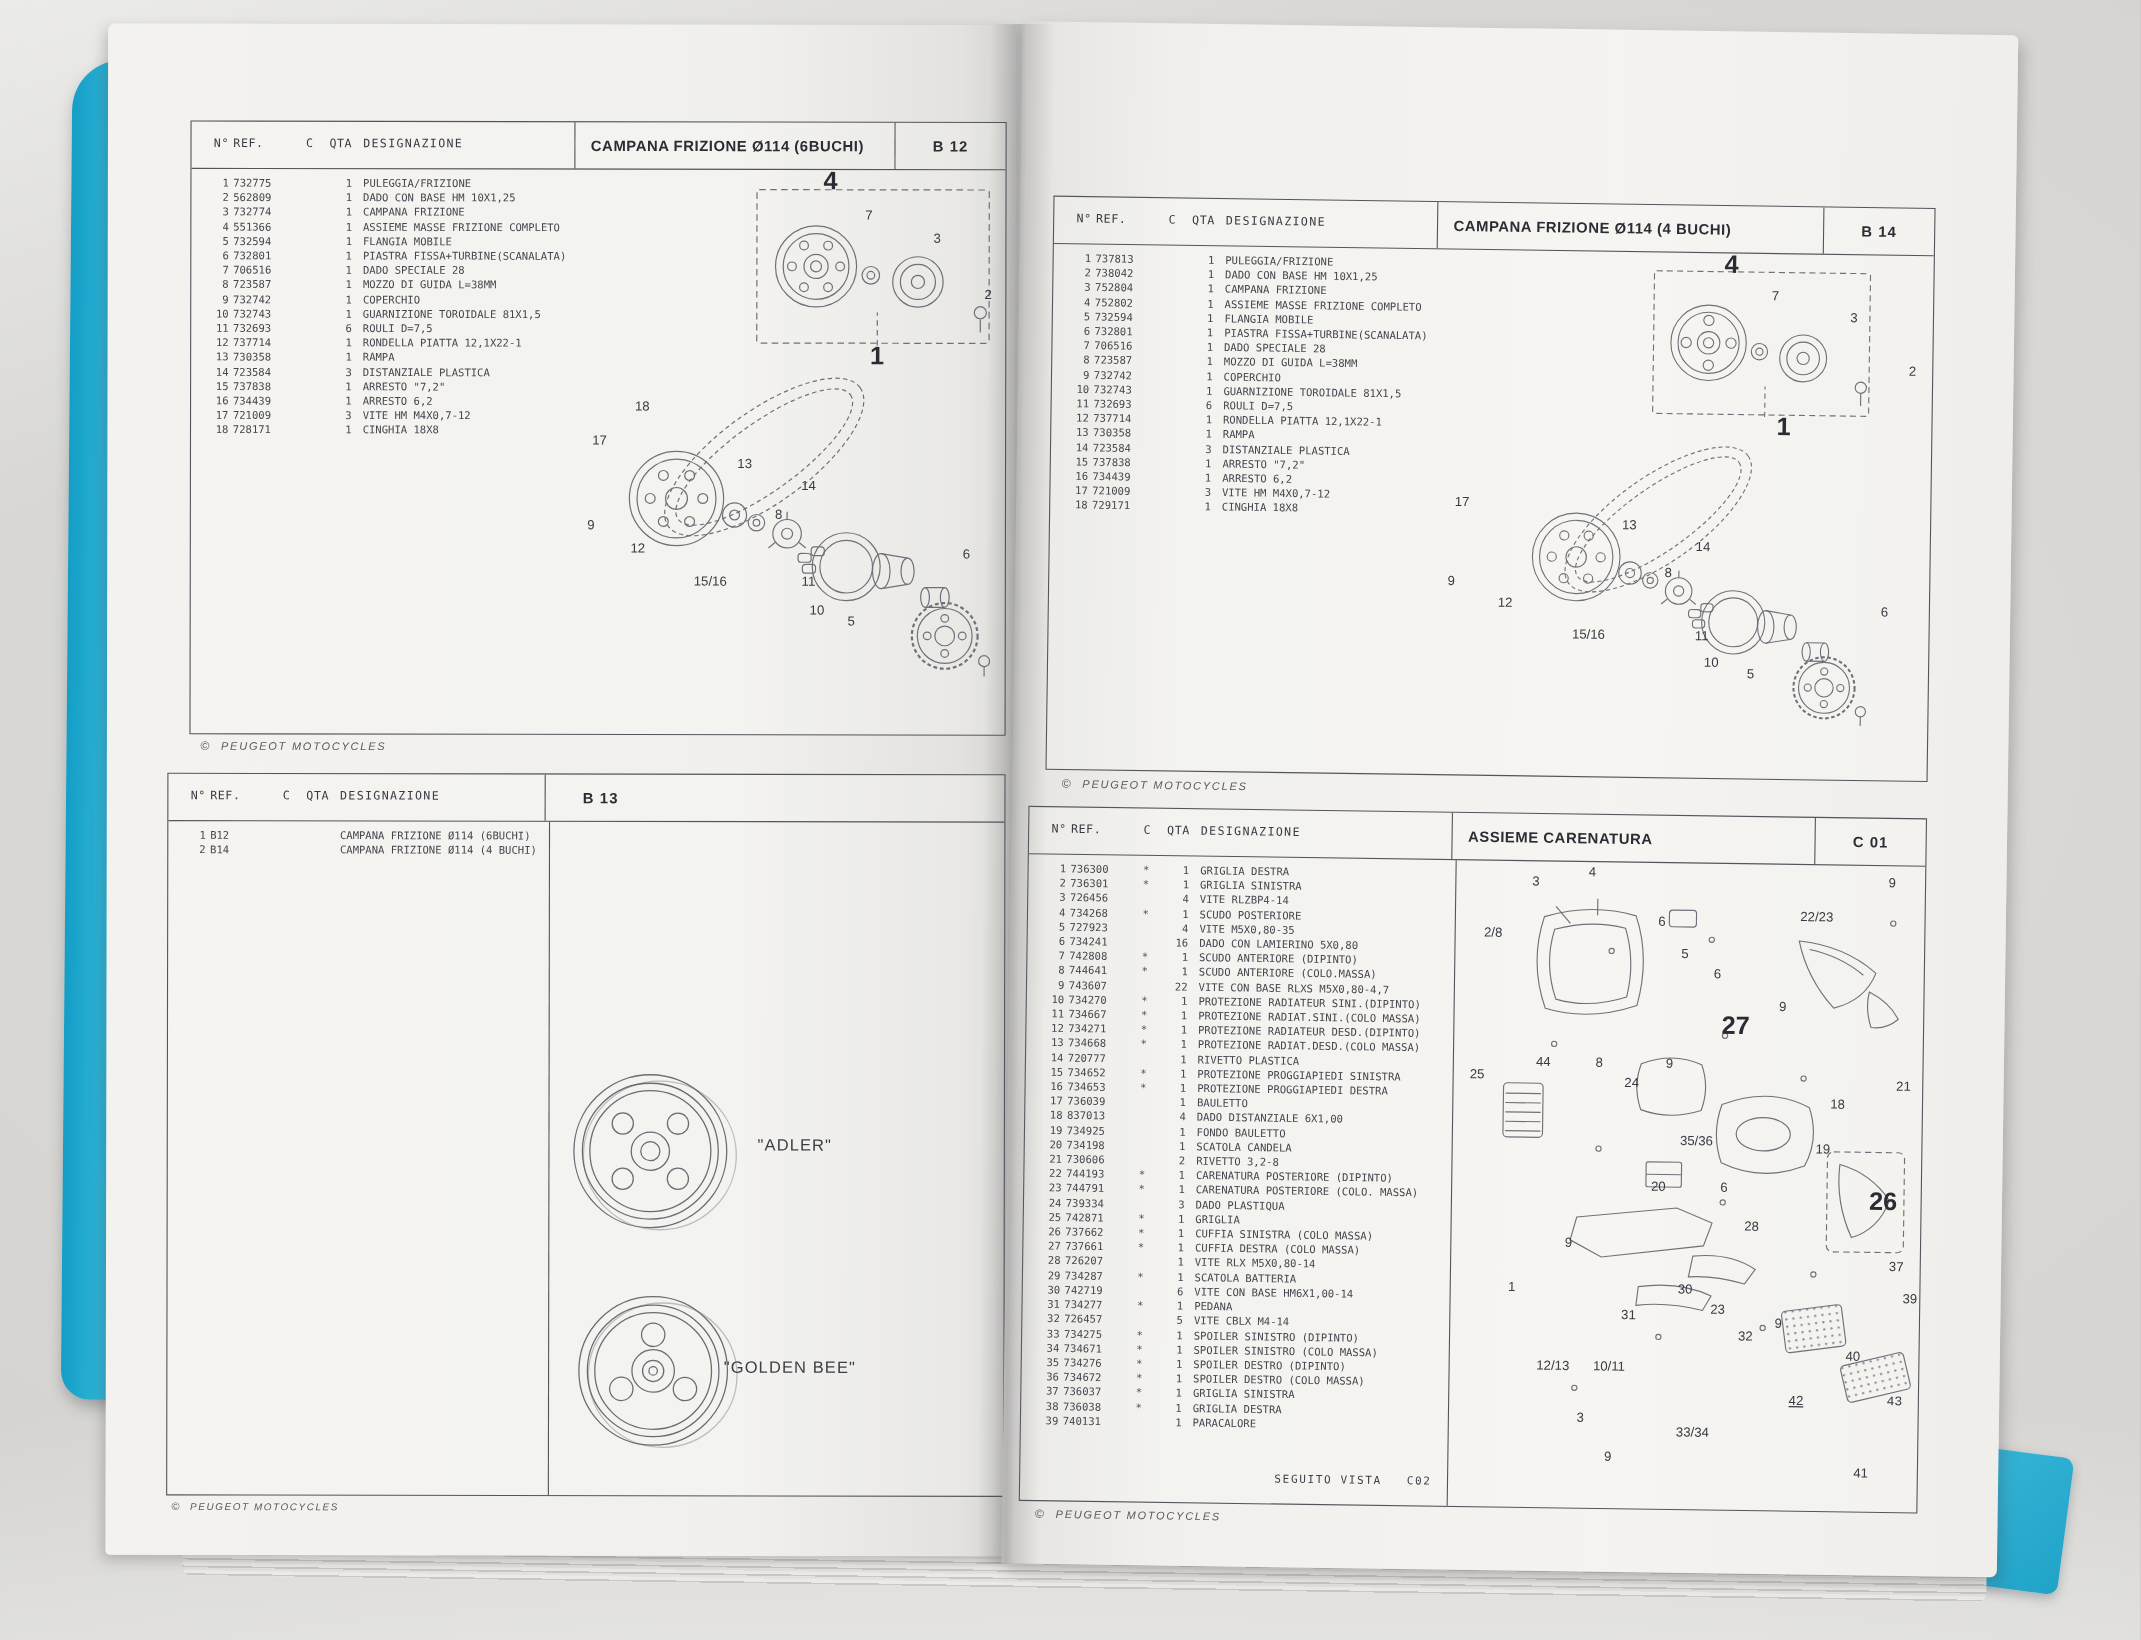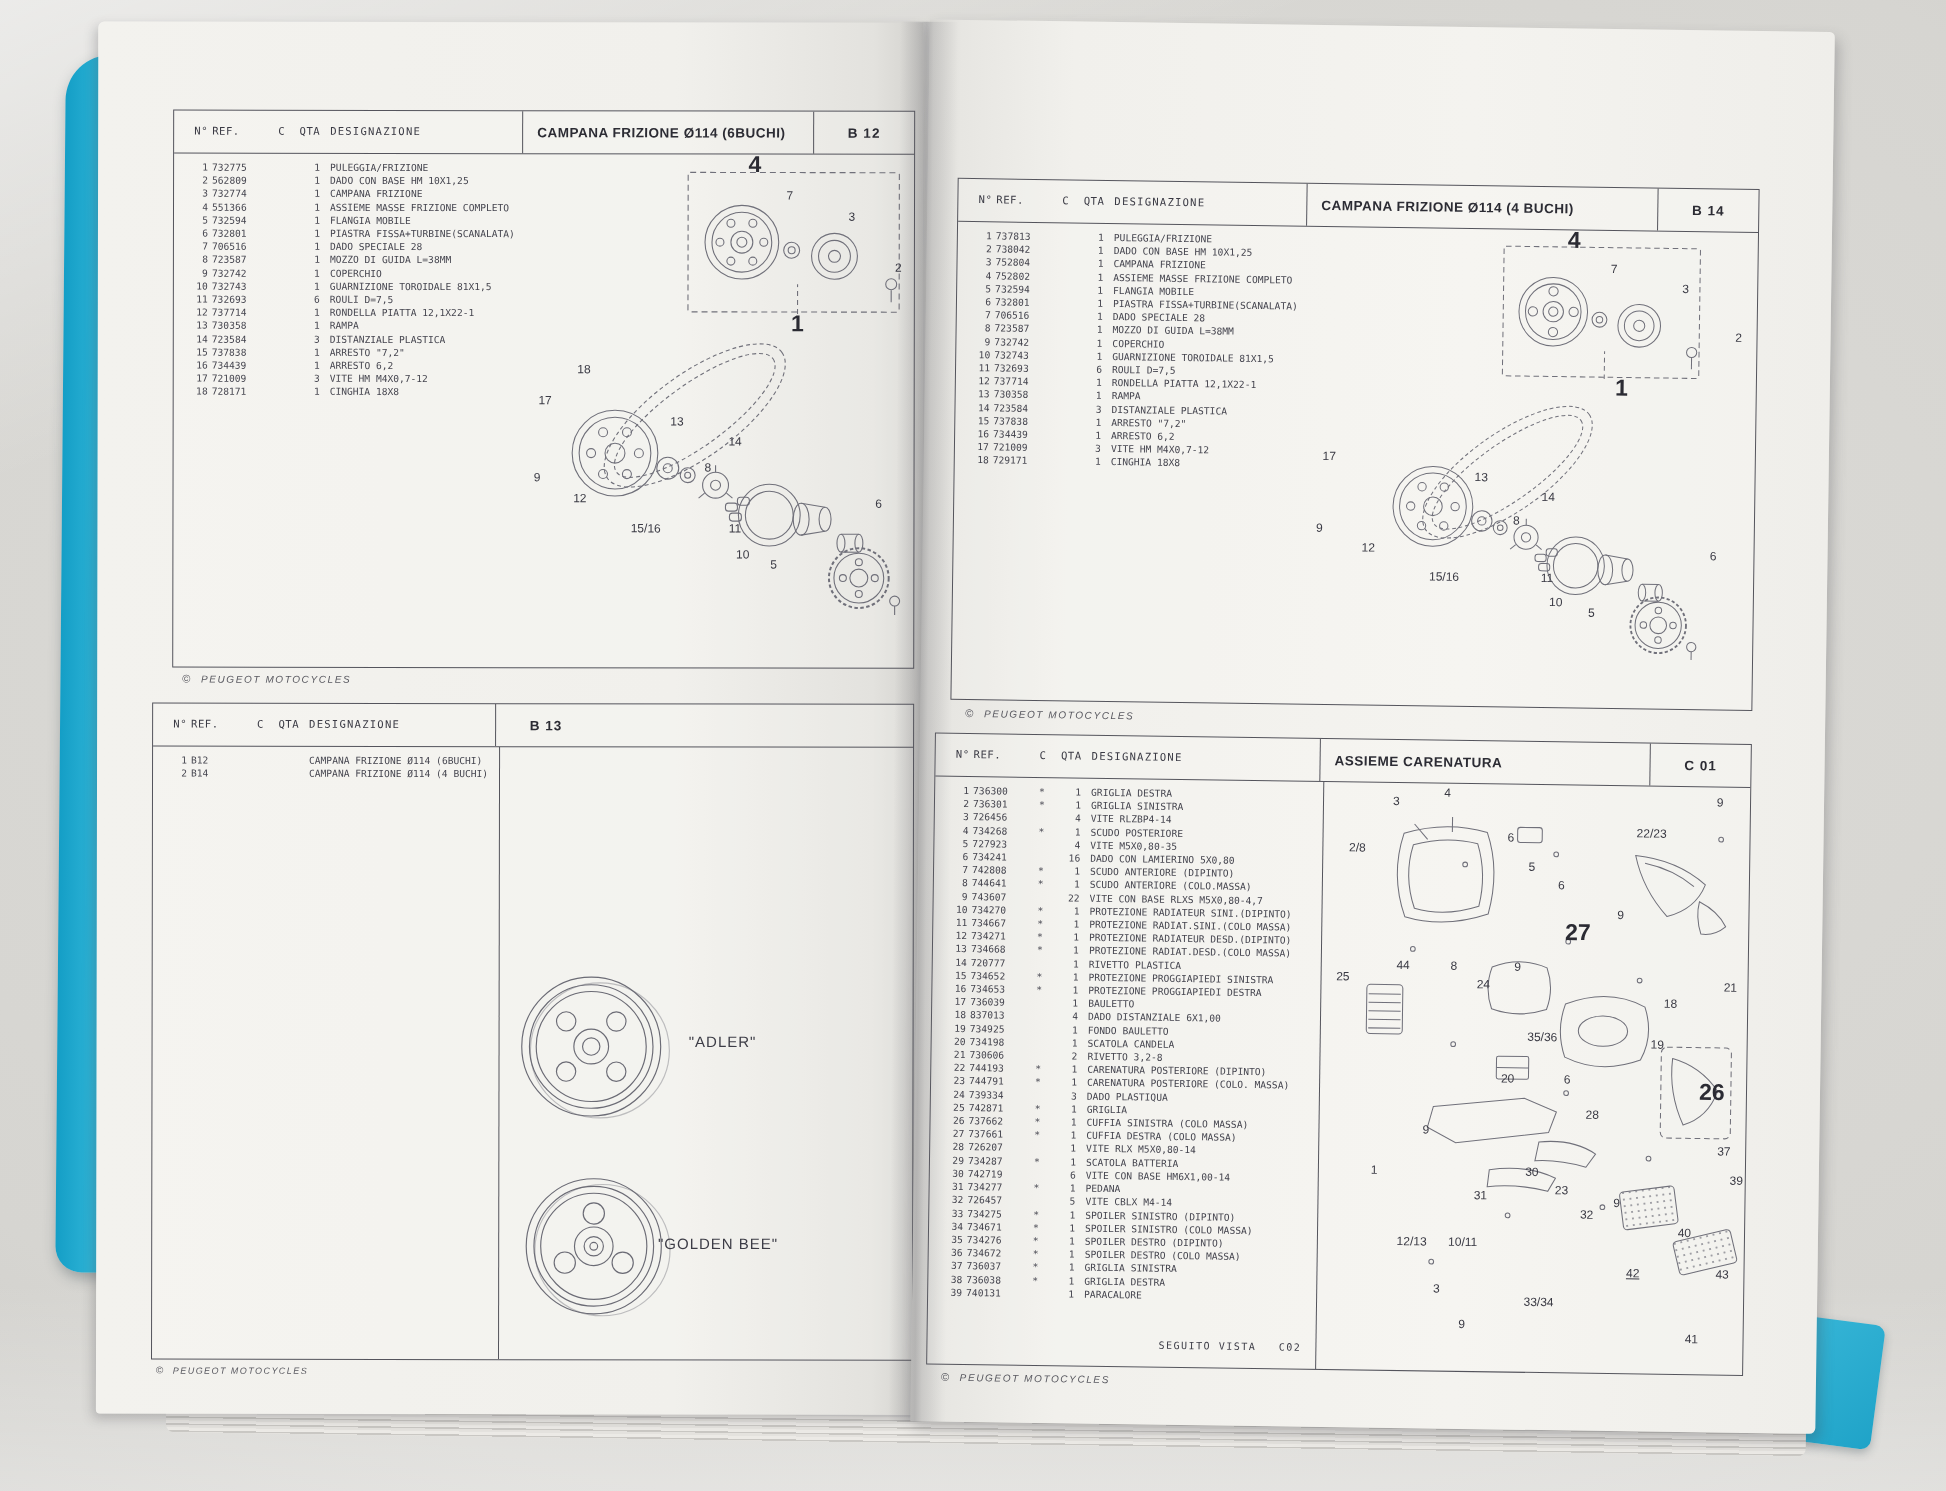--- a/index.html
+++ b/index.html
@@ -1046,21 +1046,21 @@
               <span class="co" style="left: 13%; top: 66%;">1</span>
               <span class="co" style="left: 38%; top: 70%;">31</span>
               <span class="co" style="left: 50%; top: 66%;">30</span>
               <span class="co" style="left: 57%; top: 69%;">23</span>
               <span class="co" style="left: 63%; top: 73%;">32</span>
               <span class="co" style="left: 70%; top: 71%;">9</span>
               <span class="co" style="left: 22%; top: 78%;">12/13</span>
               <span class="co" style="left: 34%; top: 78%;">10/11</span>
               <span class="co" style="left: 86%; top: 76%;">40</span>
               <span class="co" style="left: 74%; top: 83%; text-decoration: underline;">42</span>
-              <span class="co" style="left: 95%; top: 83%;">43</span>
+              <span class="co" style="left: 95%; top: 83%; font-family: Liberation Mono, monospace;">43</span>
               <span class="co" style="left: 52%; top: 88%;">33/34</span>
               <span class="co" style="left: 28%; top: 86%;">3</span>
               <span class="co" style="left: 34%; top: 92%;">9</span>
               <span class="co" style="left: 88%; top: 94%;">41</span>
             </div>
         </div>
       </div>
       <div class="pfoot" style="left:30px;top:1352px;">
         <span class="sym">©</span>
         <span>PEUGEOT MOTOCYCLES</span>

